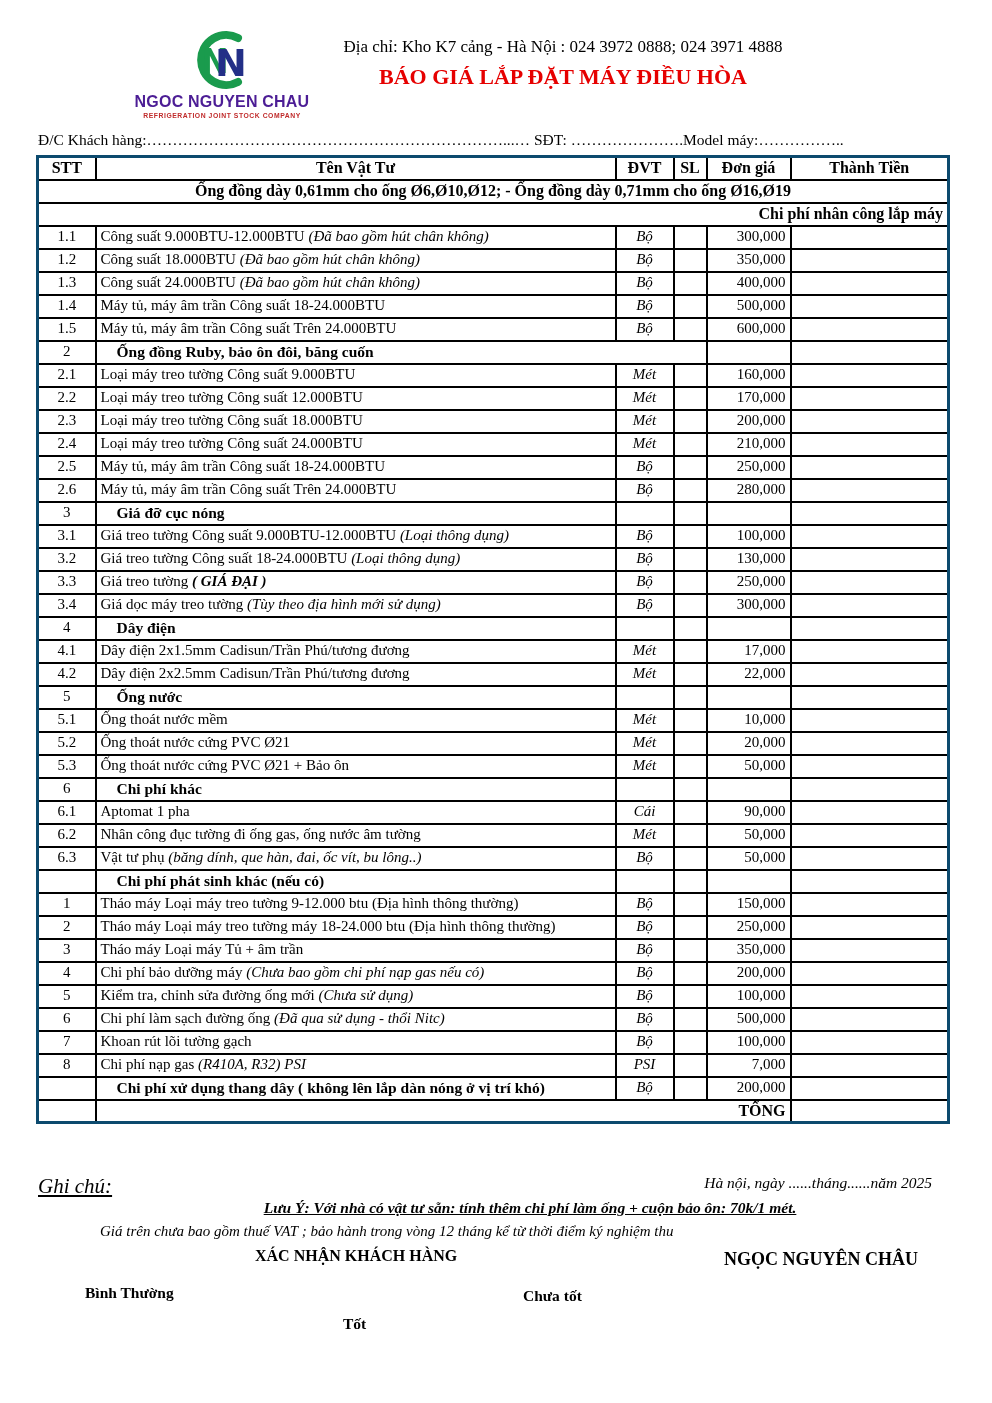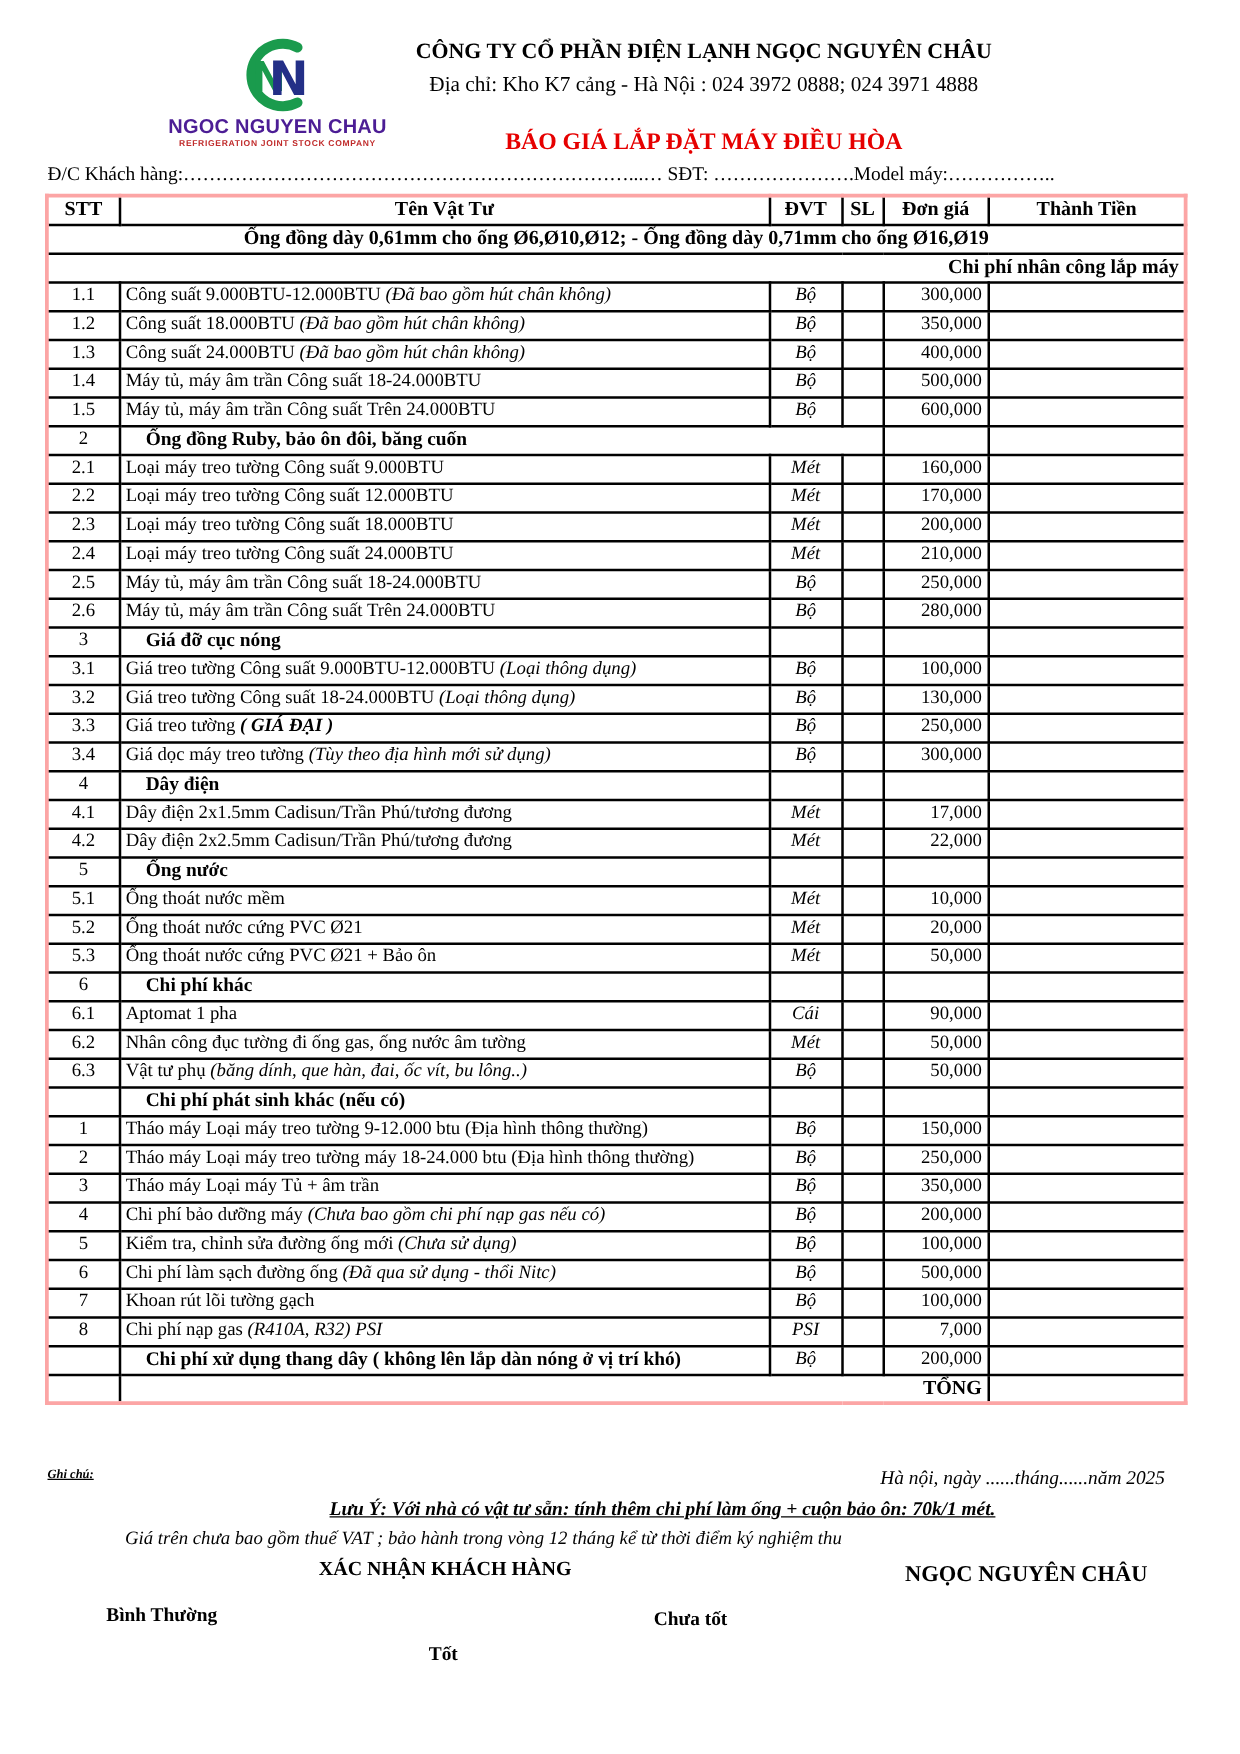--- a/index.html
+++ b/index.html
@@ -13,28 +13,28 @@
     overflow:hidden;
   }
   
   .logo-block { position:absolute; left:126px; top:28px; width:192px; text-align:center; }
   .logo-icon { display:block; margin:0 auto; }
   .logo-name { font-family:"Liberation Sans", sans-serif; font-weight:bold; font-size:16px; letter-spacing:0.2px; color:#4c1d95; white-space:nowrap; margin-top:1px; }
   .logo-sub { font-family:"Liberation Sans", sans-serif; font-weight:bold; font-size:6.8px; letter-spacing:0.55px; color:#c02b2b; white-space:nowrap; margin-top:1px; }
   .header-text { position:absolute; left:134px; top:30px; width:858px; text-align:center; }
   .company-name { font-weight:bold; font-size:17.5px; white-space:nowrap; }
   .company-address { font-size:17px; margin-top:7px; white-space:nowrap; }
-  .quote-title { font-weight:bold; font-size:19px; margin-top:25px; white-space:nowrap; }
+  .quote-title { font-weight:bold; font-size:22px; margin-top:7px; white-space:nowrap; }
   .customer-line { position:absolute; left:38px; top:131px; width:920px; font-size:15.5px; white-space:nowrap; }
 
   
   table.quote {
     position:absolute; left:36px; top:155px;
     border-collapse:collapse;
-    border:3px solid #fca5a5;
+    border:3px solid #0c4a6e;
     table-layout:fixed;
     width:911px;
     font-size:15px;
   }
   table.quote th, table.quote td {
     border:2px solid #000;
     padding:0 4px;
     height:23px;
     line-height:1.15;
     overflow:hidden;
@@ -46,21 +46,21 @@
   td.c-stt { text-align:center; }
   td.c-desc { text-align:left; }
   td.c-desc.bold { font-weight:bold; font-size:15.5px;padding-left:20px; }
   td.c-unit { text-align:center;font-style:italic; }
   td.c-price { text-align:right; padding-right:6px; }
   td.total-label { font-weight:bold; text-align:right; font-size:16px;margin-left:22px; }
   .note { font-style:italic; }
   .note.nb { font-weight:bold; }
 
   
-  .ghi-chu { position:absolute; left:38px; top:1174px; font-weight:bold; font-style:italic; text-decoration:underline; font-size:10px; }
+  .ghi-chu { position:absolute; left:38px; top:1174px; font-weight:normal; font-style:italic; text-decoration:underline; font-size:21px; }
   .date-line { position:absolute; right:60px; top:1174px; font-style:italic; font-size:15.5px; }
   .luu-y { position:absolute; left:35px; top:1199px; width:990px; text-align:center; font-weight:bold; font-style:italic; text-decoration:underline; font-size:15.5px; }
   .vat-line { position:absolute; left:100px; top:1223px; font-style:italic; font-size:15px; }
   .sign-customer { position:absolute; left:255px; top:1247px; font-weight:bold; font-size:16px; }
   .sign-company { position:absolute; left:724px; top:1249px; font-weight:bold; font-size:18px; }
   .rating { position:absolute; font-weight:bold; font-size:15.5px; }
   .rating-0 { left:85px; top:1284px; }
   .rating-1 { left:343px; top:1289px;margin-top:26px; }
   .rating-2 { left:523px; top:1287px; }
 </style>
@@ -71,21 +71,20 @@
   <svg class="logo-icon" width="68" height="64" viewBox="0 0 68 64">
     <path d="M 50 10 A 25 25 0 1 0 50 54" fill="none" stroke="#1a9b4d" stroke-width="8" stroke-linecap="round"></path>
     <text x="13" y="45" font-family="DejaVu Sans, sans-serif" font-weight="bold" font-size="33" fill="#1a9b4d">N</text>
     <text x="27" y="48" font-family="DejaVu Sans, sans-serif" font-weight="bold" font-size="38" fill="#232f87">N</text>
   </svg>
   <div class="logo-name">NGOC NGUYEN CHAU</div>
   <div class="logo-sub">REFRIGERATION JOINT STOCK COMPANY</div>
 </div>
 
 <div class="header-text">
-  <div class="company-name">CÔNG TY CỔ PHẦN ĐIỆN LẠNH NGỌC NGUYÊN CHÂU</div>
   <div class="company-address">Địa chỉ: Kho K7 cảng - Hà Nội : 024 3972 0888; 024 3971 4888</div>
   <div class="quote-title" style="color:#e60000;">BÁO GIÁ  LẮP ĐẶT MÁY ĐIỀU HÒA</div>
 </div>
 
 <div class="customer-line">Đ/C Khách hàng:……………………………………………………………...… SĐT: ………………….Model máy:……………..</div>
 
 <table class="quote">
   <colgroup>
     <col style="width:58px">
       <col style="width:520px">

